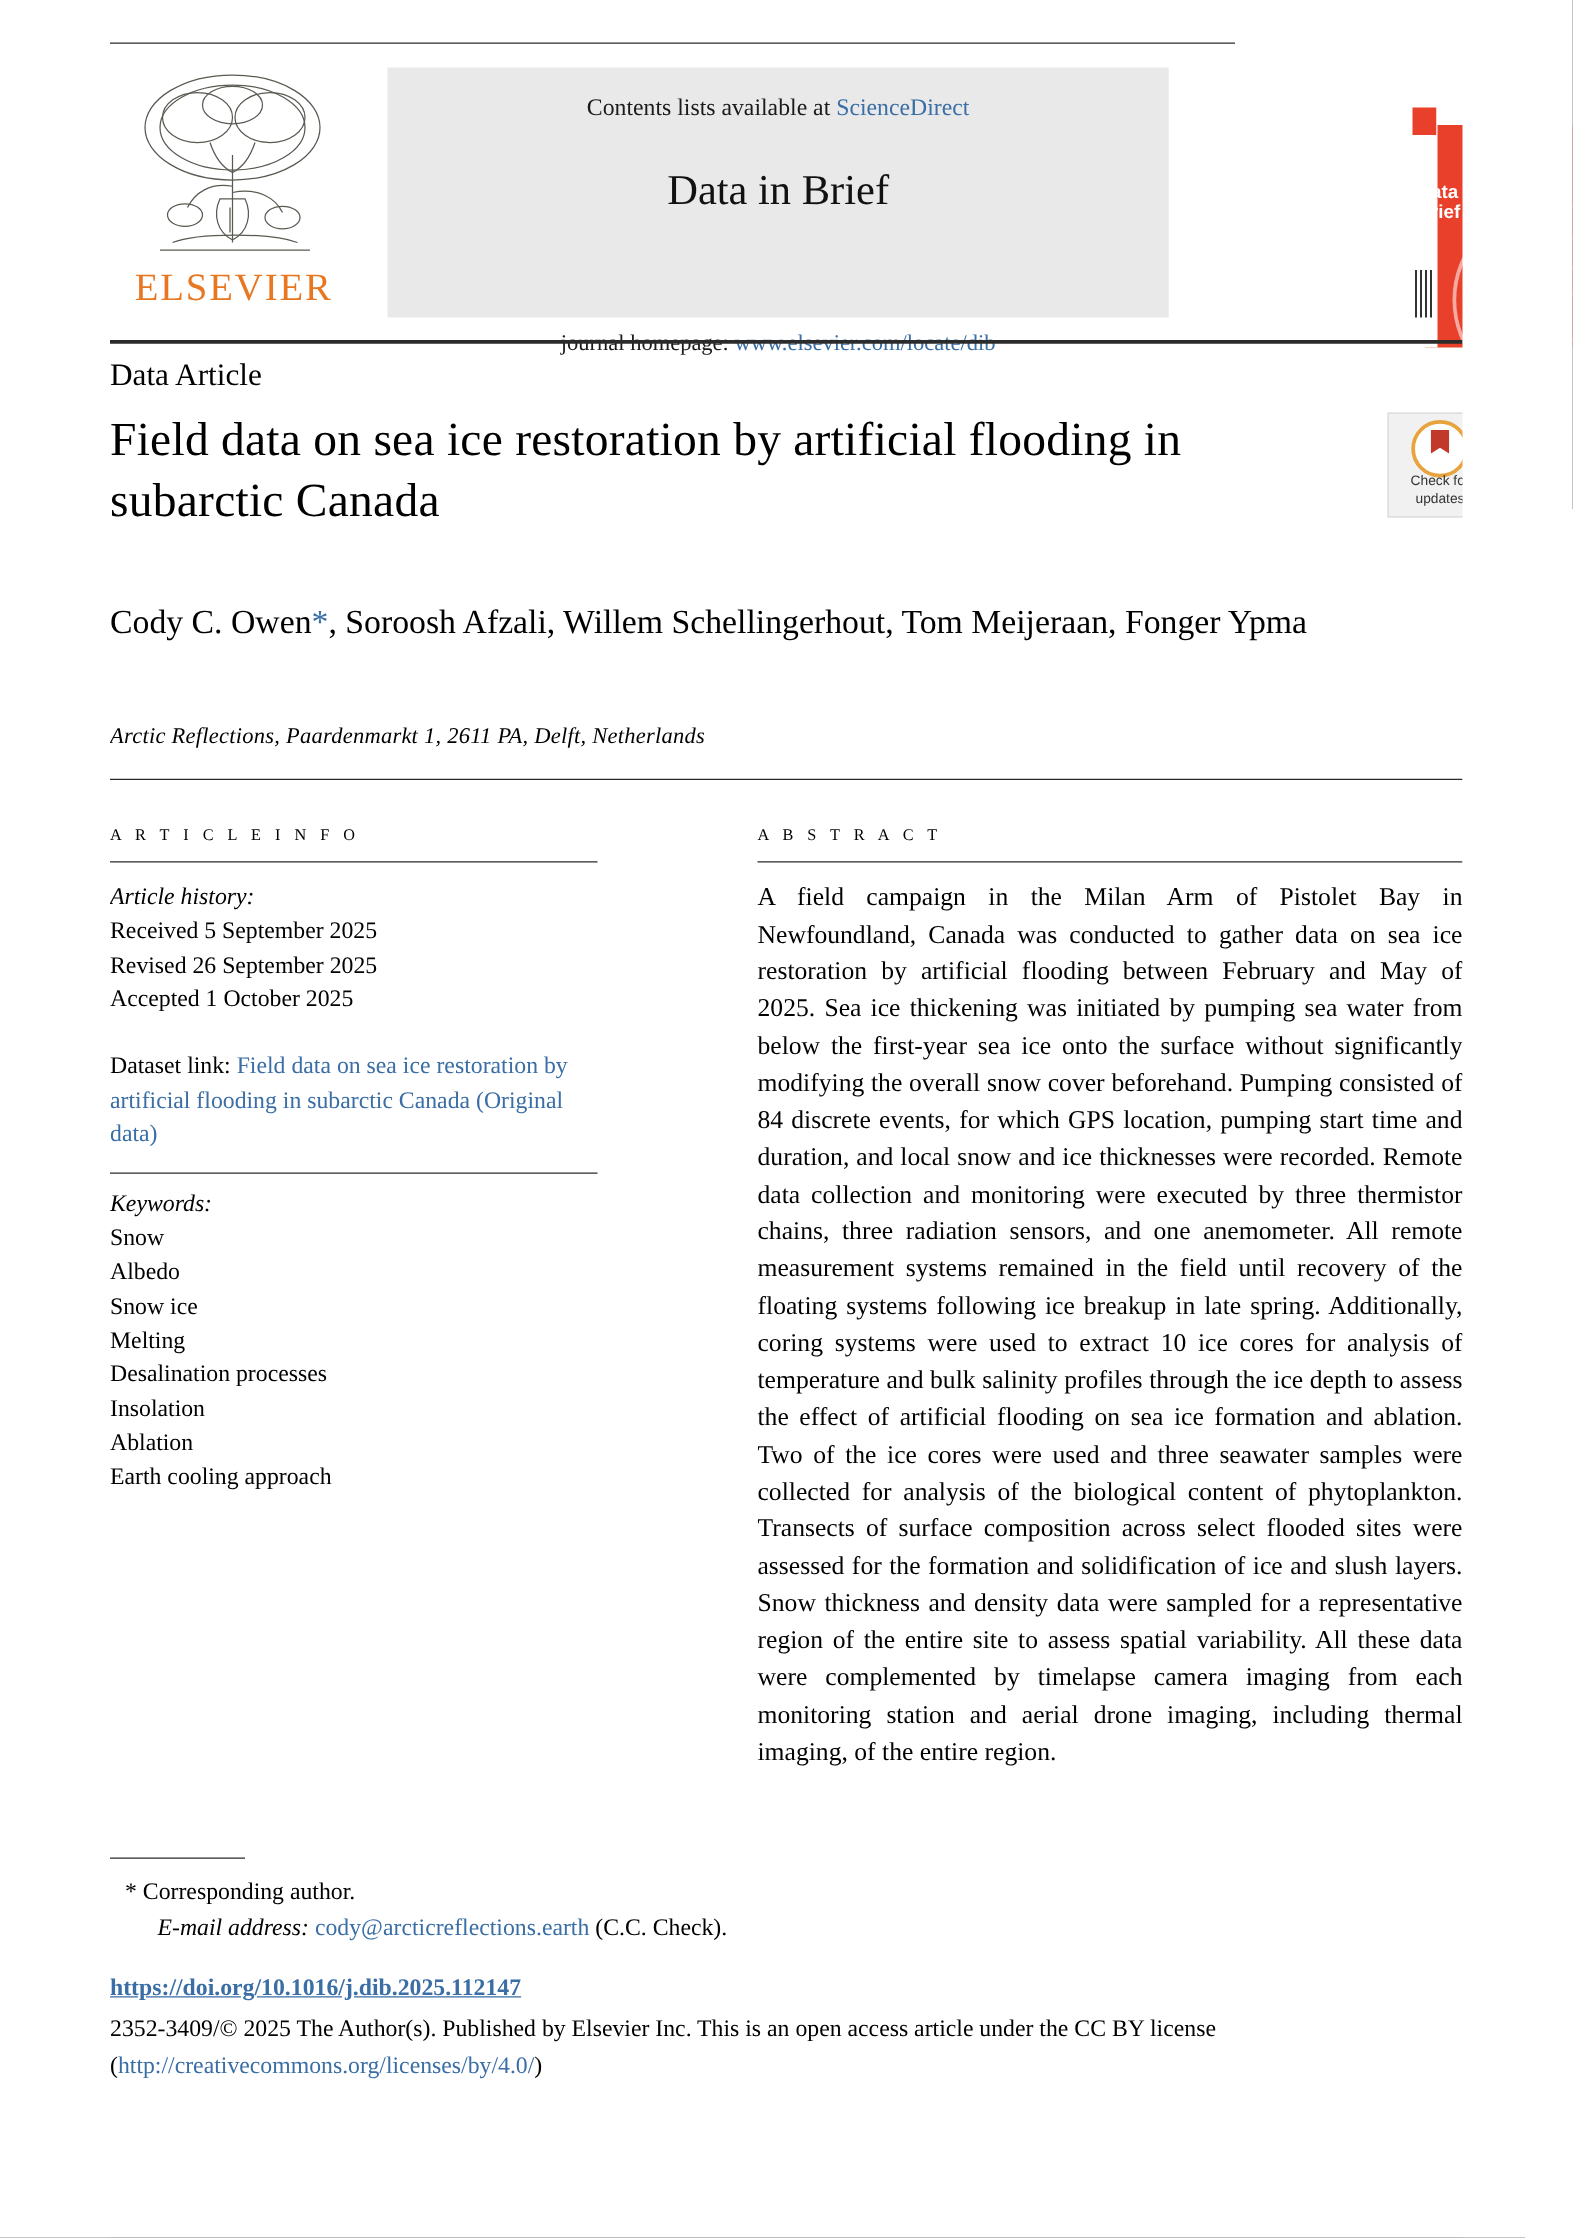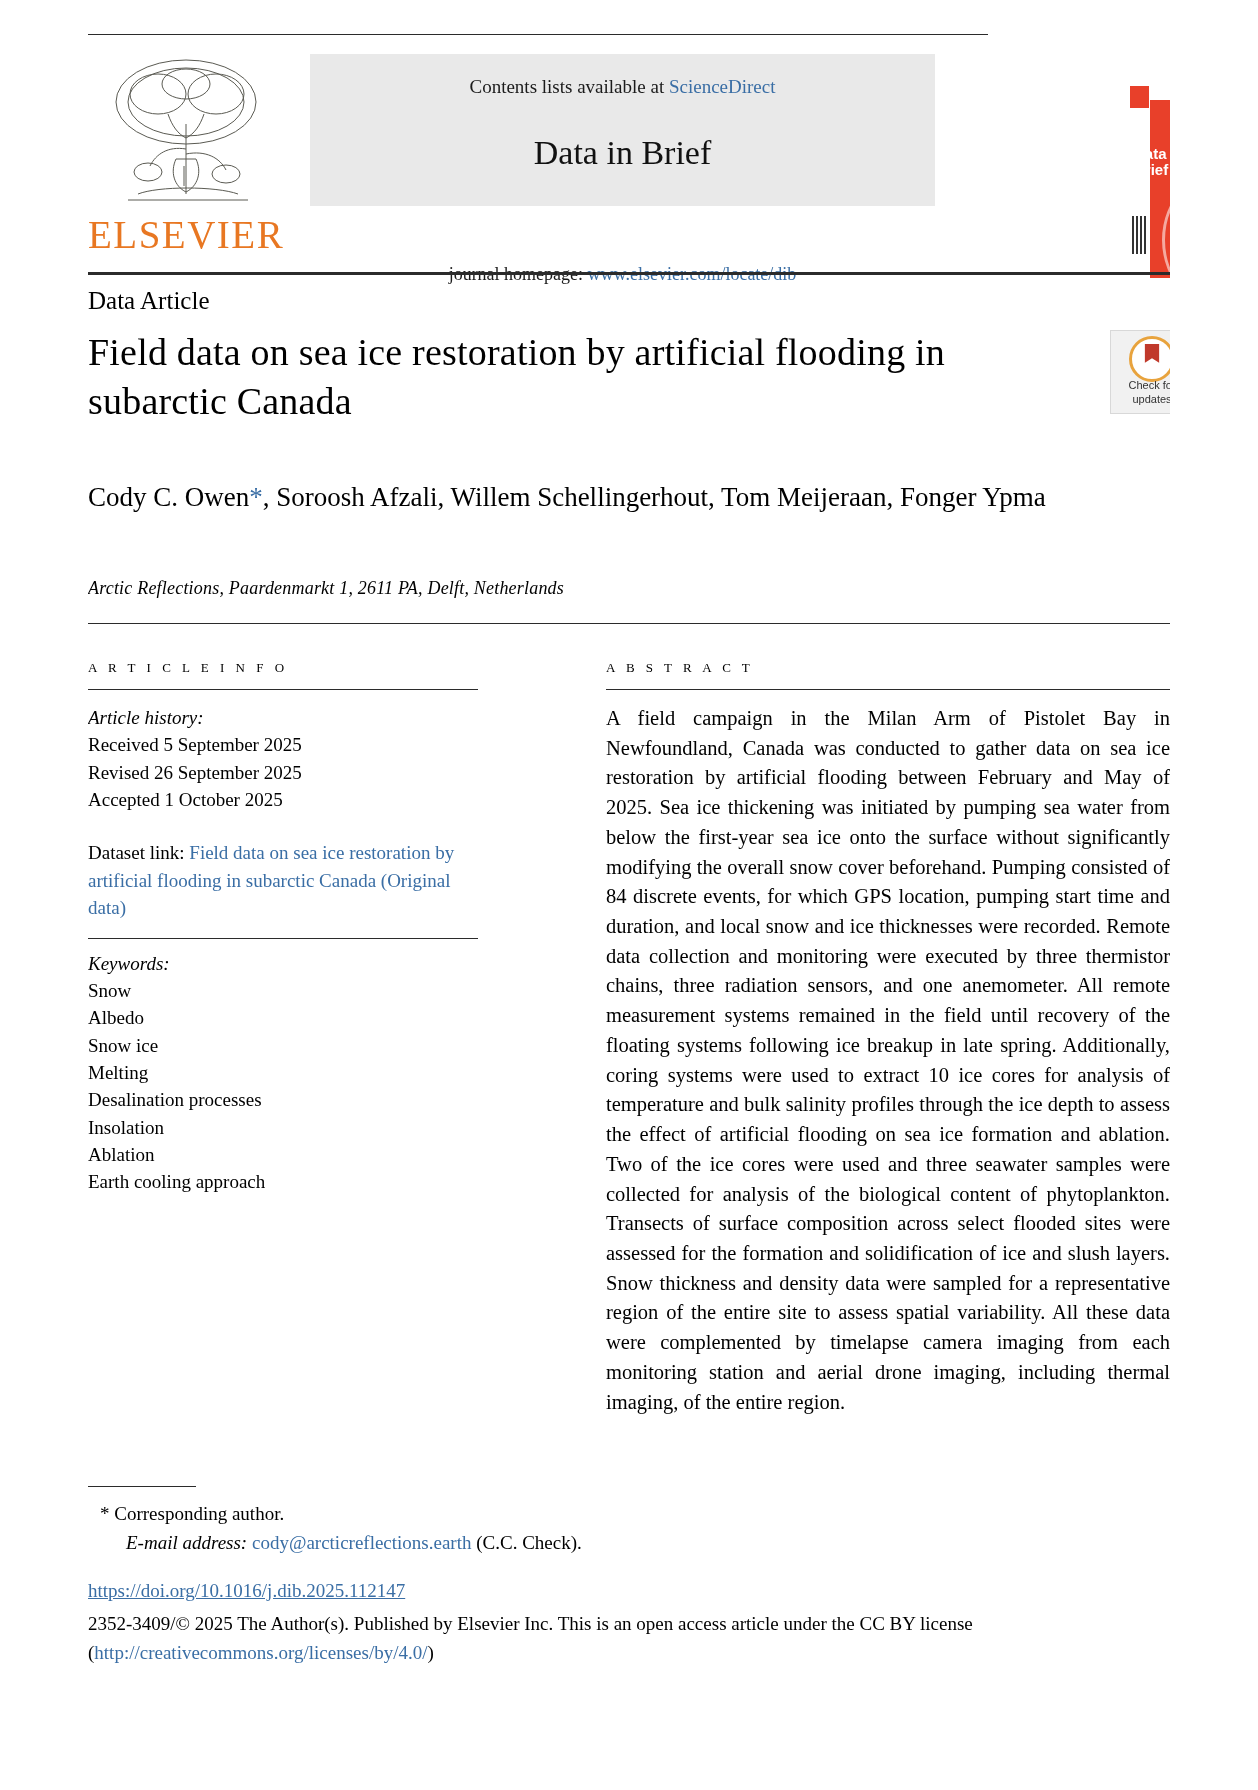--- a/index.html
+++ b/index.html
@@ -38,21 +38,21 @@
     top: 0;
     width: 900px;
     height: 1px;
     background: #2b2b2b;
   }
   .masthead-box {
     position: absolute;
     left: 222px;
     top: 20px;
     width: 625px;
-    height: 152px;
+    height: 200px;
     background: #e9e9e9;
     text-align: center;
   }
   .contents-line {
     position: absolute;
     left: 0;
     top: 22px;
     width: 625px;
     font-size: 19px;
     color: #1b1b1b;
@@ -93,22 +93,22 @@
     left: 10px;
     top: 0px;
     width: 175px;
     height: 155px;
   }
   .elsevier-word {
     position: absolute;
     left: 0;
     top: 158px;
     width: 198px;
-    text-align: left;
-    font-size: 39px;
+    text-align: center;
+    font-size: 31px;
     letter-spacing: 1.5px;
     color: #e87722;
     font-family: "Liberation Serif", serif;
   }
 
   
   .cover {
     position: absolute;
     left: 1040px;
     top: 52px;
@@ -338,20 +338,21 @@
     font-size: 19px;
     line-height: 1.5;
   }
   .corr .ital { font-style: italic; }
   .doi {
     position: absolute;
     left: 0;
     top: 1580px;
     font-size: 19px;
     color: #3a6ea5;
+    font-weight: bold;
   }
   .copyright {
     position: absolute;
     left: 0;
     top: 1610px;
     width: 1060px;
     font-size: 19px;
     line-height: 1.5;
   }
   .bottom-cut {

